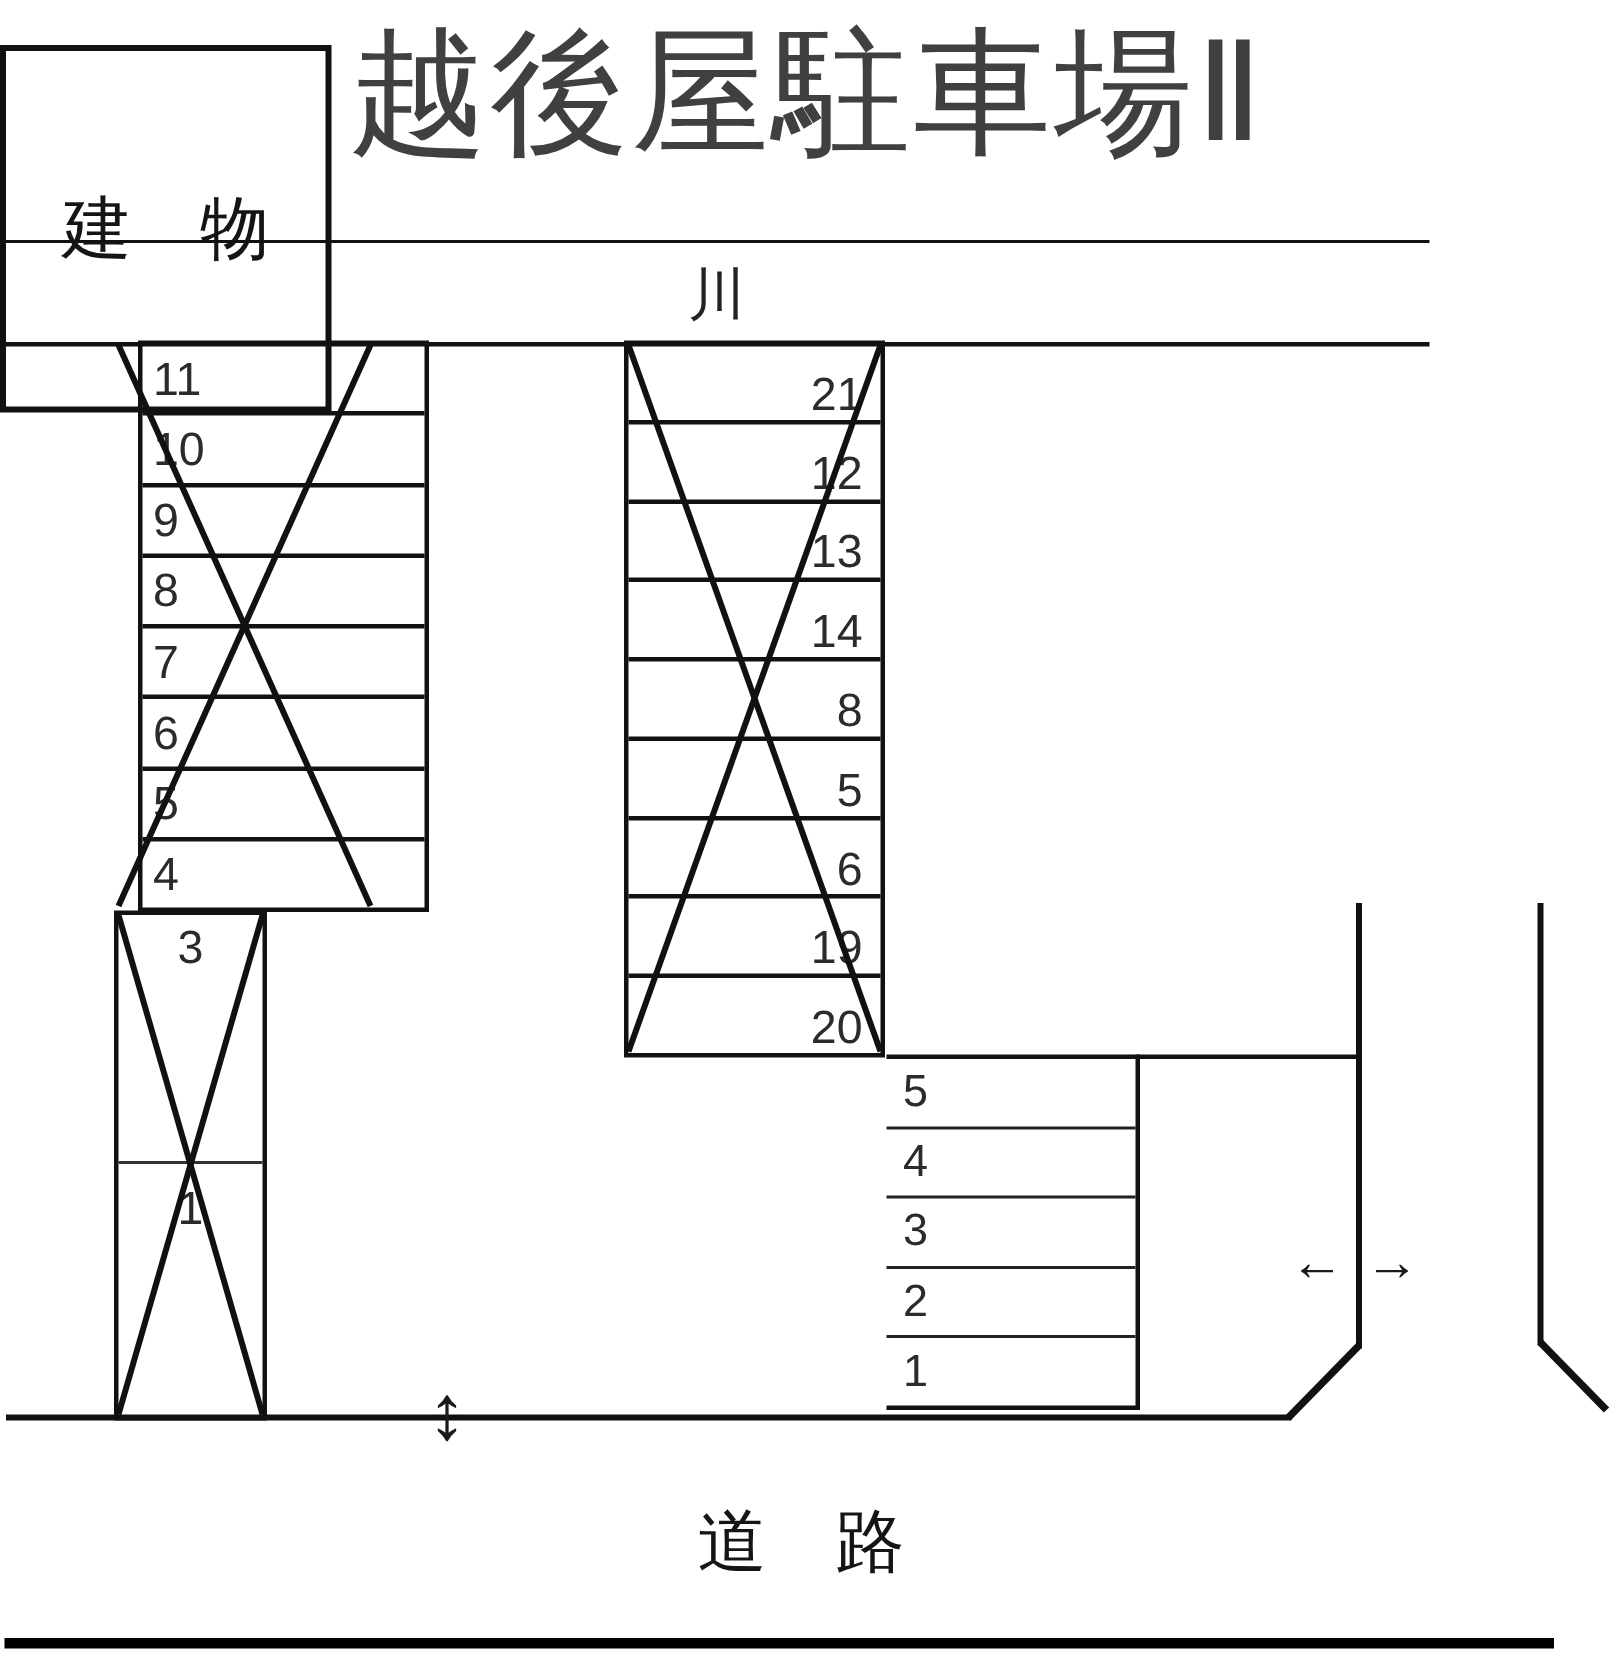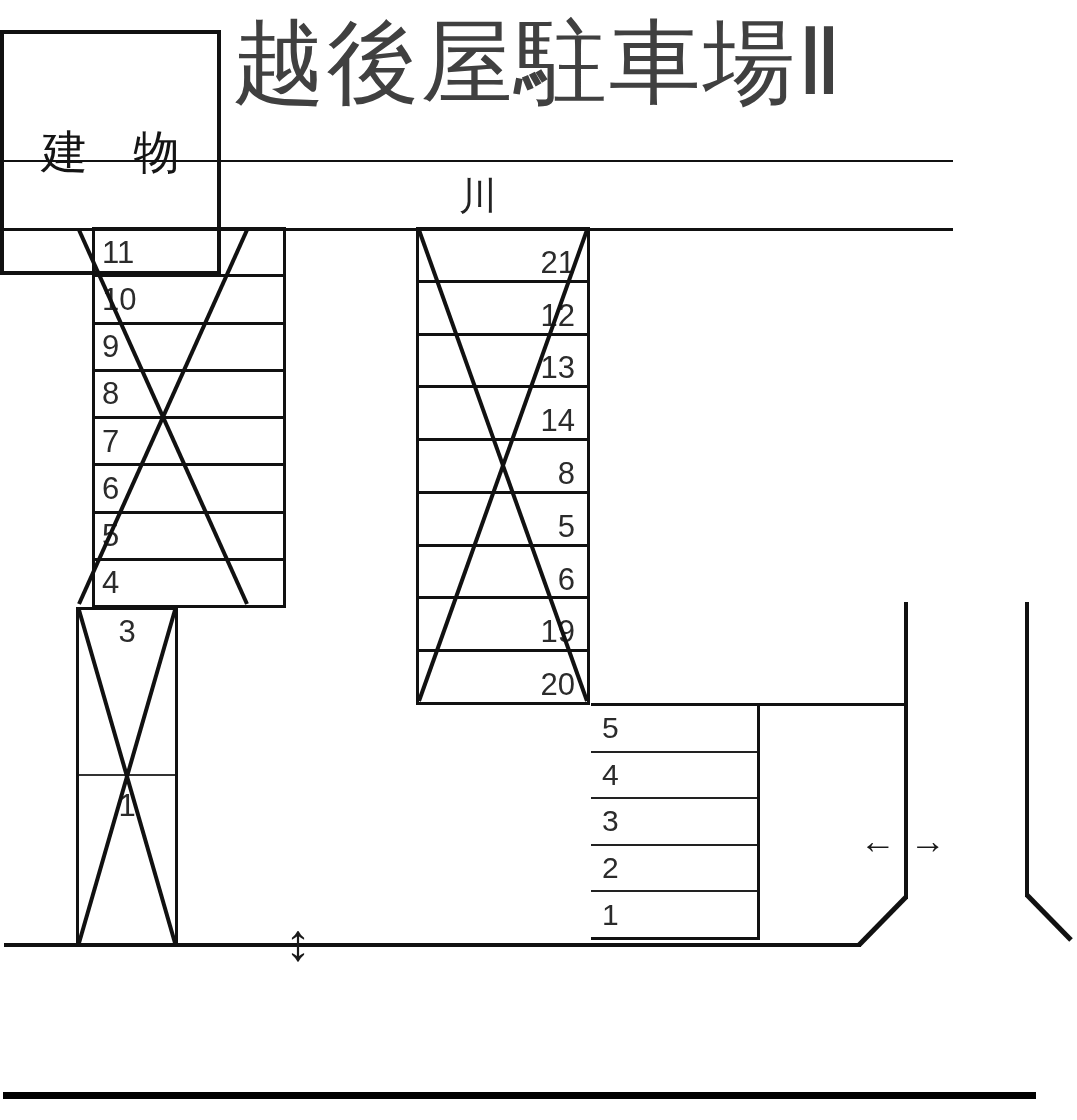--- a/index.html
+++ b/index.html
@@ -166,15 +166,16 @@
     <g stroke="#111" stroke-width="5">
       <line x1="906" y1="897" x2="859" y2="945"></line>
       <line x1="1027" y1="895" x2="1071" y2="940"></line>
     </g>
   </svg>
 
   <div class="arrow" id="arrow-updown">↕</div>
   <div class="arrow" id="arrow-left">←</div>
   <div class="arrow" id="arrow-right">→</div>
 
+  <div id="road-label">道　路</div>
   <div class="hline" style="left:3px;top:1092px;width:1033px;height:7px;background:#000;"></div>
 
 </div>
 
 </body></html>

